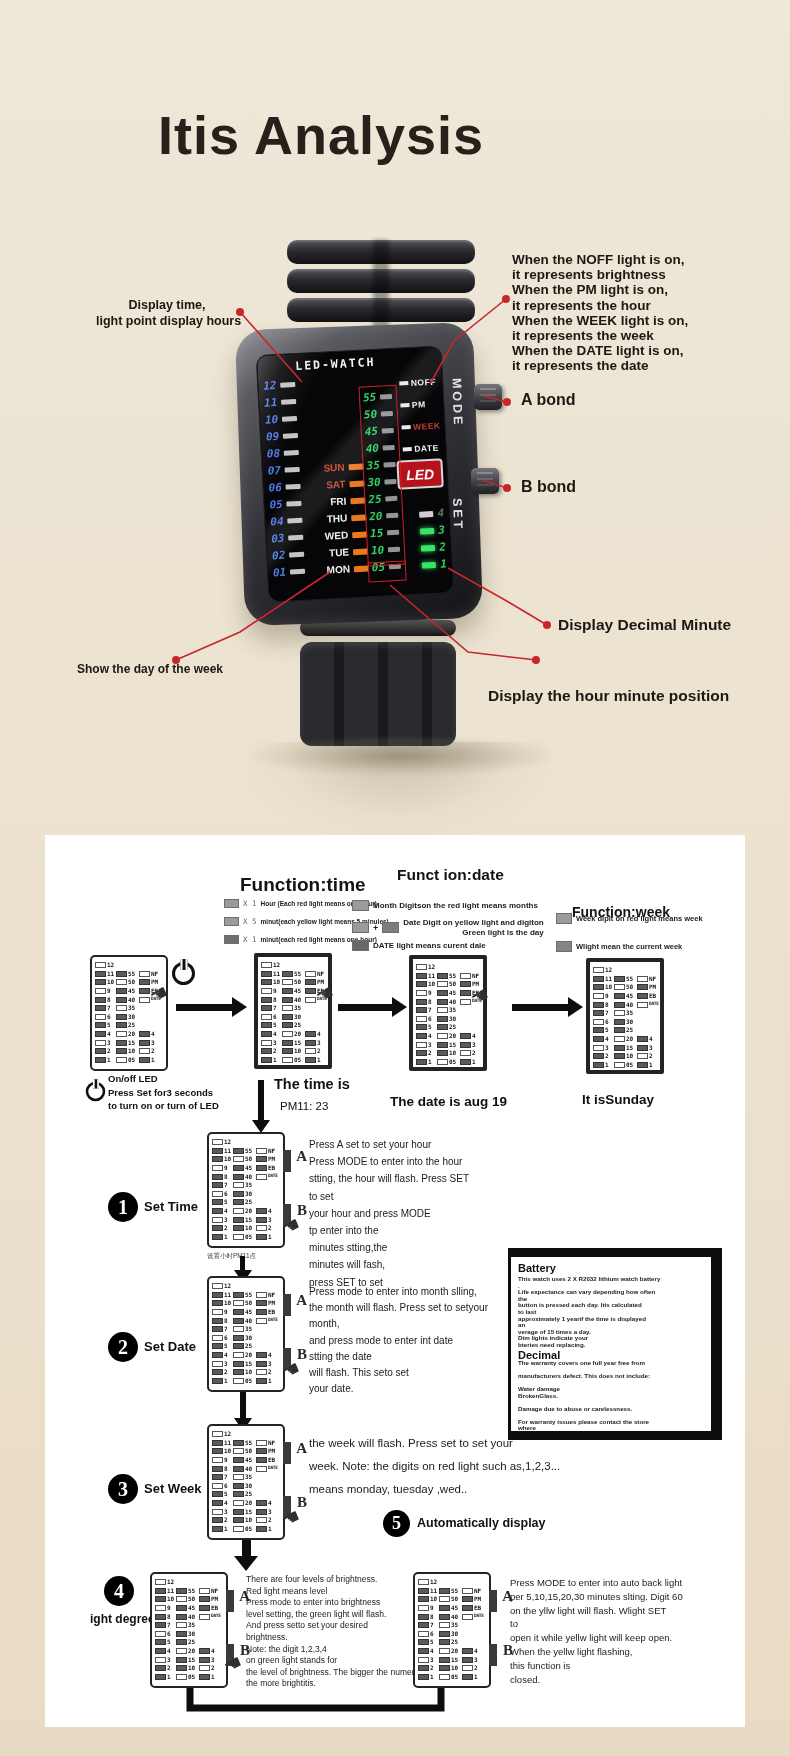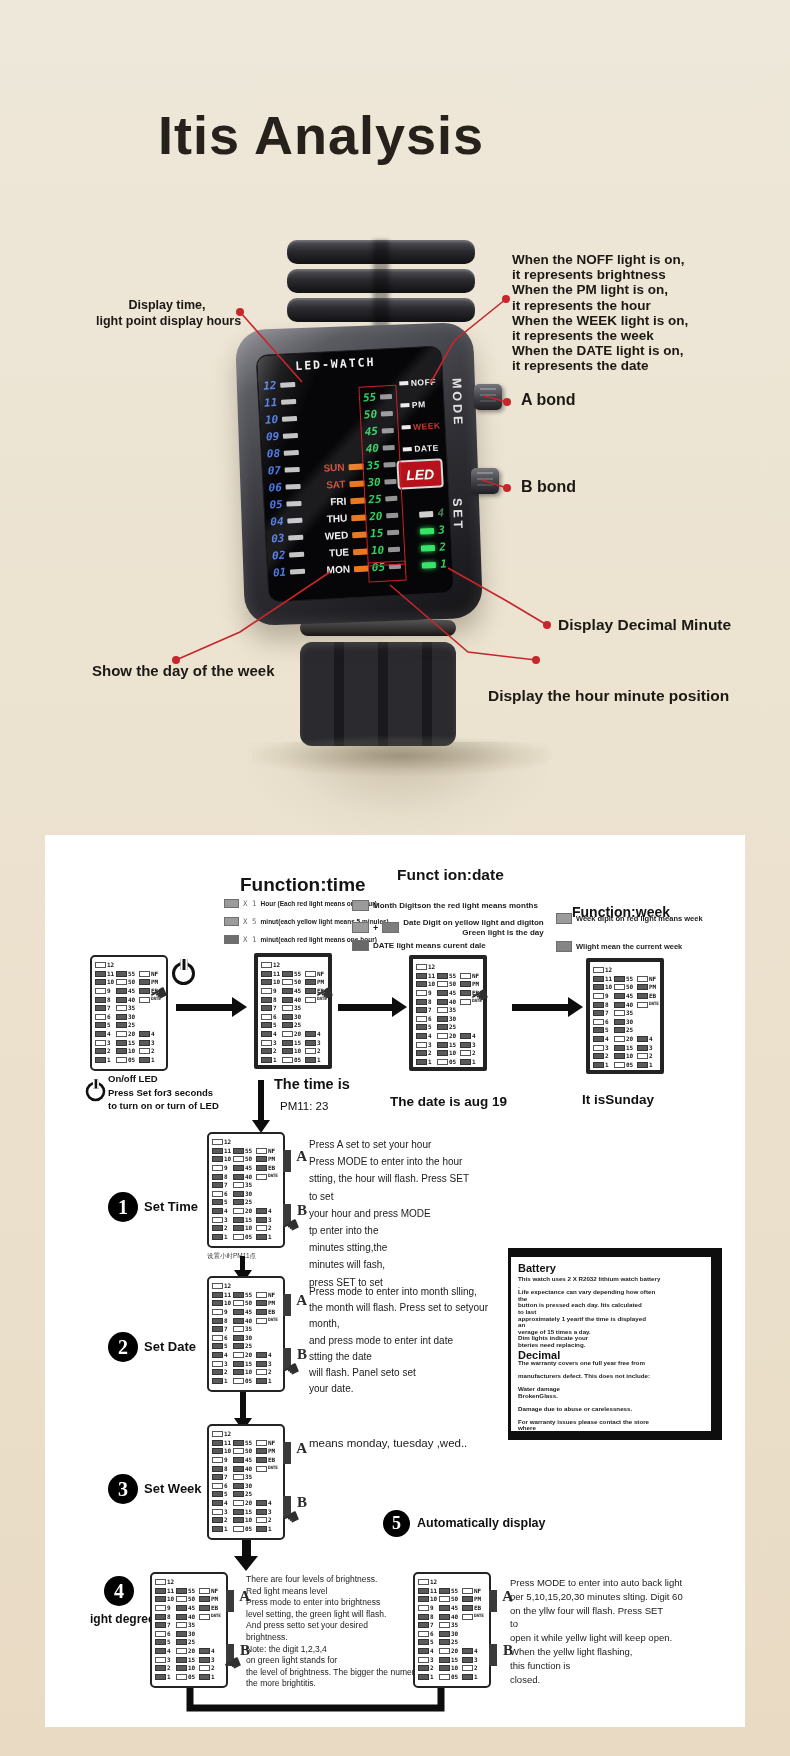--- a/index.html
+++ b/index.html
@@ -327,21 +327,21 @@
     <div class="ln">When the PM light is on,</div>
     <div class="ln">it represents the hour</div>
     <div class="ln">When the WEEK light is on,</div>
     <div class="ln">it represents the week</div>
     <div class="ln">When the DATE light is on,</div>
     <div class="ln">it represents the date</div>
   </div>
 <div class="abs ann" style="left:521px;top:391px;font-size:16px;">A bond</div>
 <div class="abs ann" style="left:521px;top:478px;font-size:16px;">B bond</div>
 <div class="abs ann" style="left:558px;top:616px;font-size:15.5px;">Display Decimal Minute</div>
-<div class="abs ann" style="left:92px;top:662px;font-size:15px;">Show the day of the week</div>
+<div class="abs ann" style="left:77px;top:662px;font-size:12px;">Show the day of the week</div>
 <div class="abs ann" style="left:488px;top:687px;font-size:15.5px;">Display the hour minute position</div>
 
 <div class="abs panel"></div>
 
 <div class="abs fn-title" style="left:240px;top:874px;font-size:19px;">Function:time</div>
 <div class="abs fn-title" style="left:397px;top:866px;font-size:15.5px;">Funct ion:date</div>
 <div class="abs fn-title" style="left:572px;top:904px;font-size:14px;">Function:week</div>
 
 <div class="abs legrow" style="left:224px;top:899px;">
   <span class="sw"></span>
@@ -1367,21 +1367,21 @@
   </div>
 <span class="abs hand nosel" style="left:282px;top:1358px;">☚</span>
 <div class="abs stepnum" style="left:108px;top:1332px;">2</div>
 <div class="abs steplabel" style="left:144px;top:1339px;font-size:13px;">Set Date</div>
 <div class="abs steptext" style="left:309px;top:1284px;font-size:10px;line-height:16.2px;">
     <div class="ln">Press mode to enter into month slling,</div>
     <div class="ln">the month will flash. Press set to setyour</div>
     <div class="ln">month,</div>
     <div class="ln">and press mode to enter int date</div>
     <div class="ln">stting the date</div>
-    <div class="ln">will flash. Panel seto set</div>
+    <div class="ln">will flash. This seto set</div>
     <div class="ln">your date.</div>
   </div>
 <div class="abs arrow-d" style="left:240px;top:1392px;height:26px;"></div>
 
 <div class="abs mini" style="left: 207px; top: 1424px; position: absolute;">
     <div class="mrow">
       <span class="mcell">
         <i class="mb"></i>
         <span class="mnum">12</span>
       </span>
@@ -1535,20 +1535,22 @@
     </div>
     <span class="abtab" style="top:16px"></span>
     <span class="ablet" style="top:14px">A</span>
     <span class="abtab" style="top:70px"></span>
     <span class="ablet" style="top:68px">B</span>
   </div>
 <span class="abs hand nosel" style="left:282px;top:1506px;">☚</span>
 <div class="abs stepnum" style="left:108px;top:1474px;">3</div>
 <div class="abs steplabel" style="left:144px;top:1481px;font-size:13px;">Set Week</div>
 <div class="abs steptext" style="left:309px;top:1432px;font-size:11.5px;line-height:23px;">
+    <div class="ln">the week will flash. Press set to set your</div>
+    <div class="ln">week. Note: the digits on red light such as,1,2,3...</div>
     <div class="ln">means monday, tuesday ,wed..</div>
   </div>
 
 <div class="abs stepnum" style="left:383px;top:1510px;width:27px;height:27px;font-size:18px;">5</div>
 <div class="abs steplabel" style="left:417px;top:1516px;font-size:12.5px;">Automatically display</div>
 
 <div class="abs arrow-d big" style="left:242px;top:1528px;height:28px;"></div>
 
 <div class="abs stepnum" style="left:104px;top:1576px;">4</div>
 <div class="abs steplabel" style="left:90px;top:1612px;font-size:12px;">ight degree</div>
@@ -1880,21 +1882,21 @@
       </span>
     </div>
     <span class="abtab" style="top:16px"></span>
     <span class="ablet" style="top:14px">A</span>
     <span class="abtab" style="top:70px"></span>
     <span class="ablet" style="top:68px">B</span>
   </div>
 <div class="abs steptext" style="left:510px;top:1576px;font-size:9.5px;line-height:13.8px;">
     <div class="ln">Press MODE to enter into auto back light</div>
     <div class="ln">per 5,10,15,20,30 minutes slting. Digit 60</div>
-    <div class="ln">on the yllw four will flash. Press SET</div>
+    <div class="ln">on the yllw light will flash. Wlight SET</div>
     <div class="ln">to</div>
     <div class="ln"> open it while yellw light will keep open.</div>
     <div class="ln">When the yellw light flashing,</div>
     <div class="ln">this function is</div>
     <div class="ln">closed.</div>
   </div>
 
 <svg class="abs connector" style="left:0;top:1650px;" width="790" height="100" viewBox="0 0 790 100">
   <polyline points="190,30 190,58 441,58 441,36" stroke="#0d0d0d" stroke-width="7" fill="none"></polyline>
   <polygon points="432,38 450,38 441,20" fill="#0d0d0d"></polygon>

